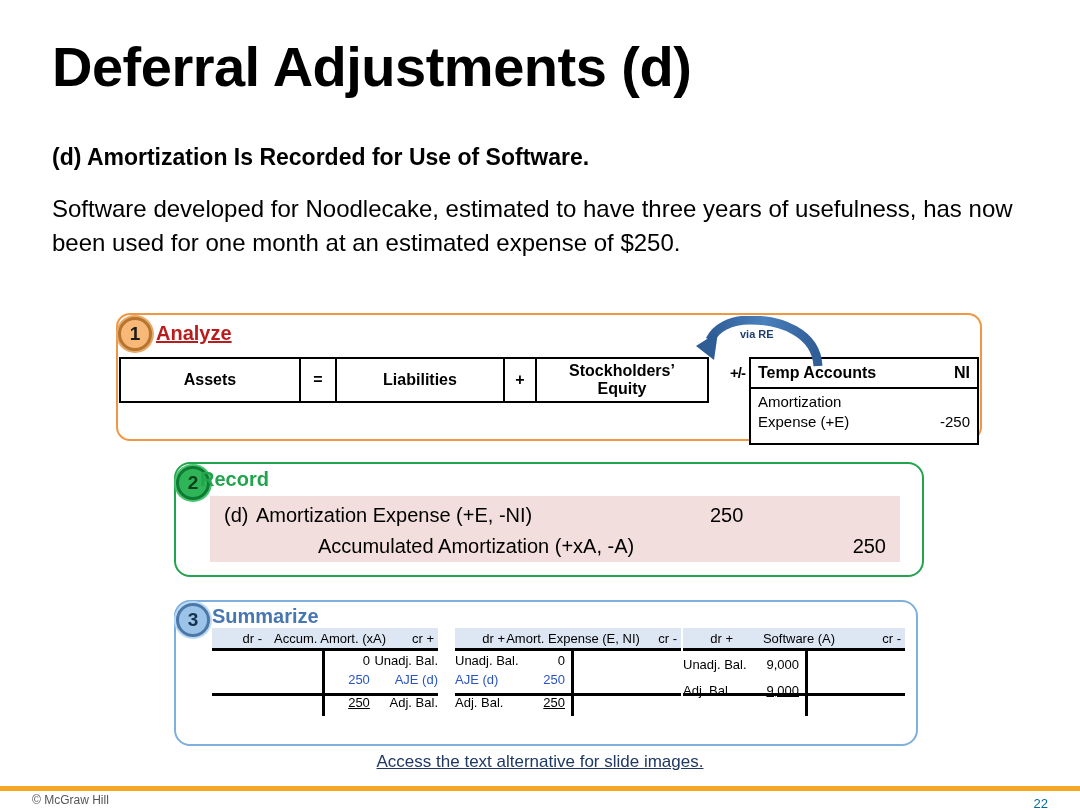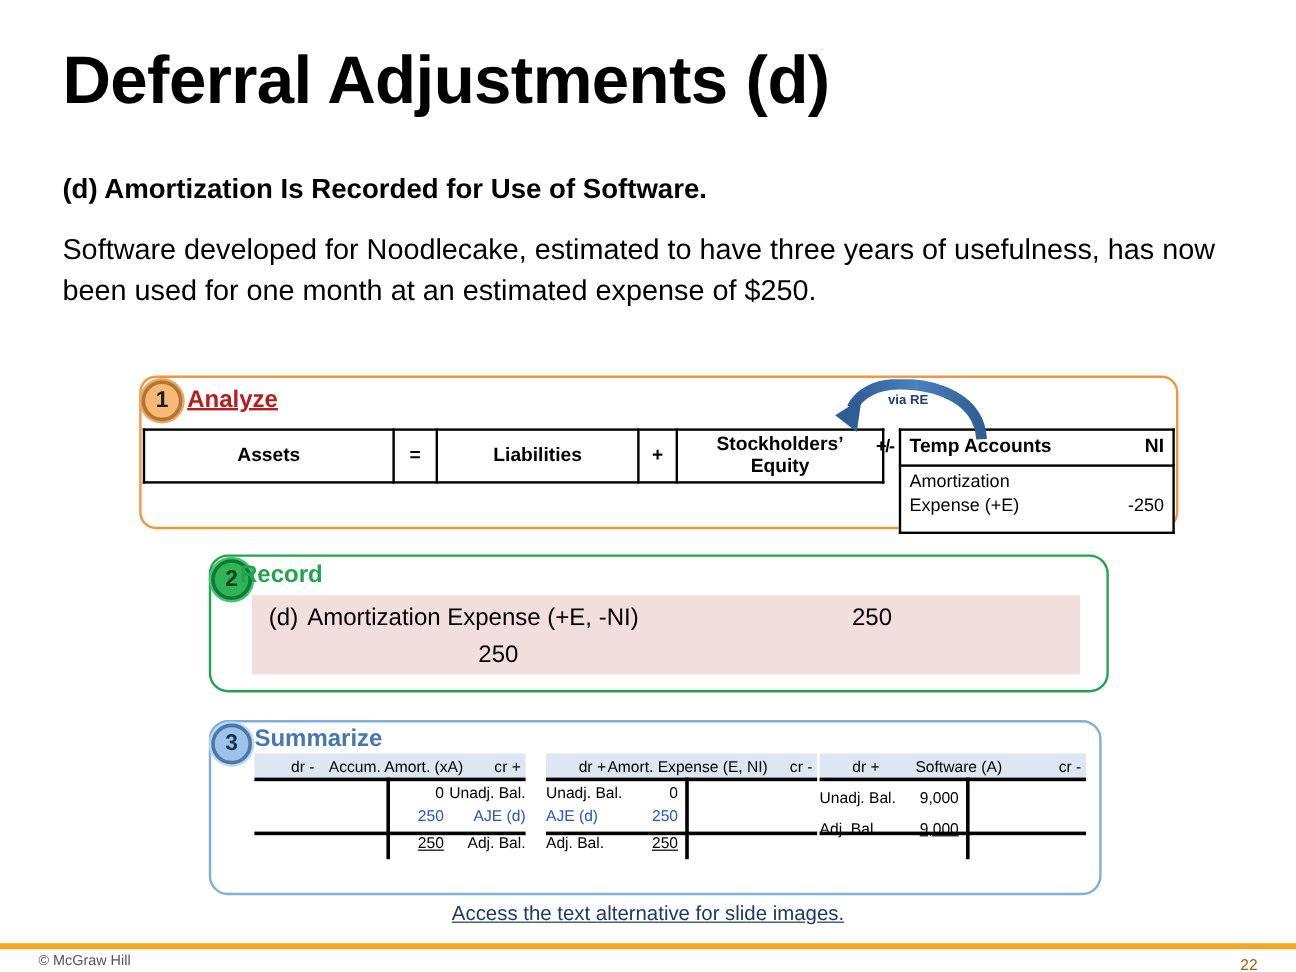--- a/index.html
+++ b/index.html
@@ -276,38 +276,38 @@
     left: 32px;
     top: 793px;
     font-size: 12px;
     color: #555;
   }
   #page-number {
     position: absolute;
     right: 32px;
     top: 796px;
     font-size: 13px;
-    color: #a16207;
+    color: #0369a1;
   }
 </style>
 </head>
 <body>
 
 <div class="slide-title">Deferral Adjustments (d)</div>
 <div class="slide-subtitle">(d) Amortization Is Recorded for Use of Software.</div>
 <div class="slide-body">Software developed for Noodlecake, estimated to have three years of usefulness, has now been used for one month at an estimated expense of $250.</div>
 
 <div id="analyze-box"></div>
 <div class="step-badge badge-1" style="left:118px; top:317px;">1</div>
 <div class="step-label" id="analyze-label">Analyze</div>
 
 <table class="acct-table" id="beq-table">
   <tbody>
       <tr>
-    <td class="hdr" style="width:208px;margin-top:44px;">Assets</td>
+    <td class="hdr" style="width:180px;margin-top:44px;">Assets</td>
     <td class="hdr" style="width:36px;">=</td>
     <td class="hdr" style="width:168px;">Liabilities</td>
     <td class="hdr" style="width:32px;">+</td>
     <td class="hdr" style="width:172px;">Stockholders’ Equity</td>
   </tr>
 </tbody>
   </table>
 
 <div class="plusminus">+/-</div>
 
@@ -352,20 +352,21 @@
 
 <div id="journal-entry">
   <div class="je-line">
     <span class="je-ref">(d)</span>
     <span class="je-acct">Amortization Expense  (+E, -NI)</span>
     <span class="je-dr">250</span>
     <span class="je-cr"></span>
   </div>
   <div class="je-line">
     <span class="je-ref"></span>
+    <span class="je-acct indent">Accumulated Amortization (+xA, -A)</span>
     <span class="je-dr"></span>
     <span class="je-cr">250</span>
   </div>
 </div>
 
 <div id="summarize-box"></div>
 <div class="step-badge badge-3" style="left:176px; top:603px;">3</div>
 <div class="step-label" id="summarize-label">Summarize</div>
 
 <div class="t-account" id="t-acct-0" style="left:212px; top:628px; width:226px;">

